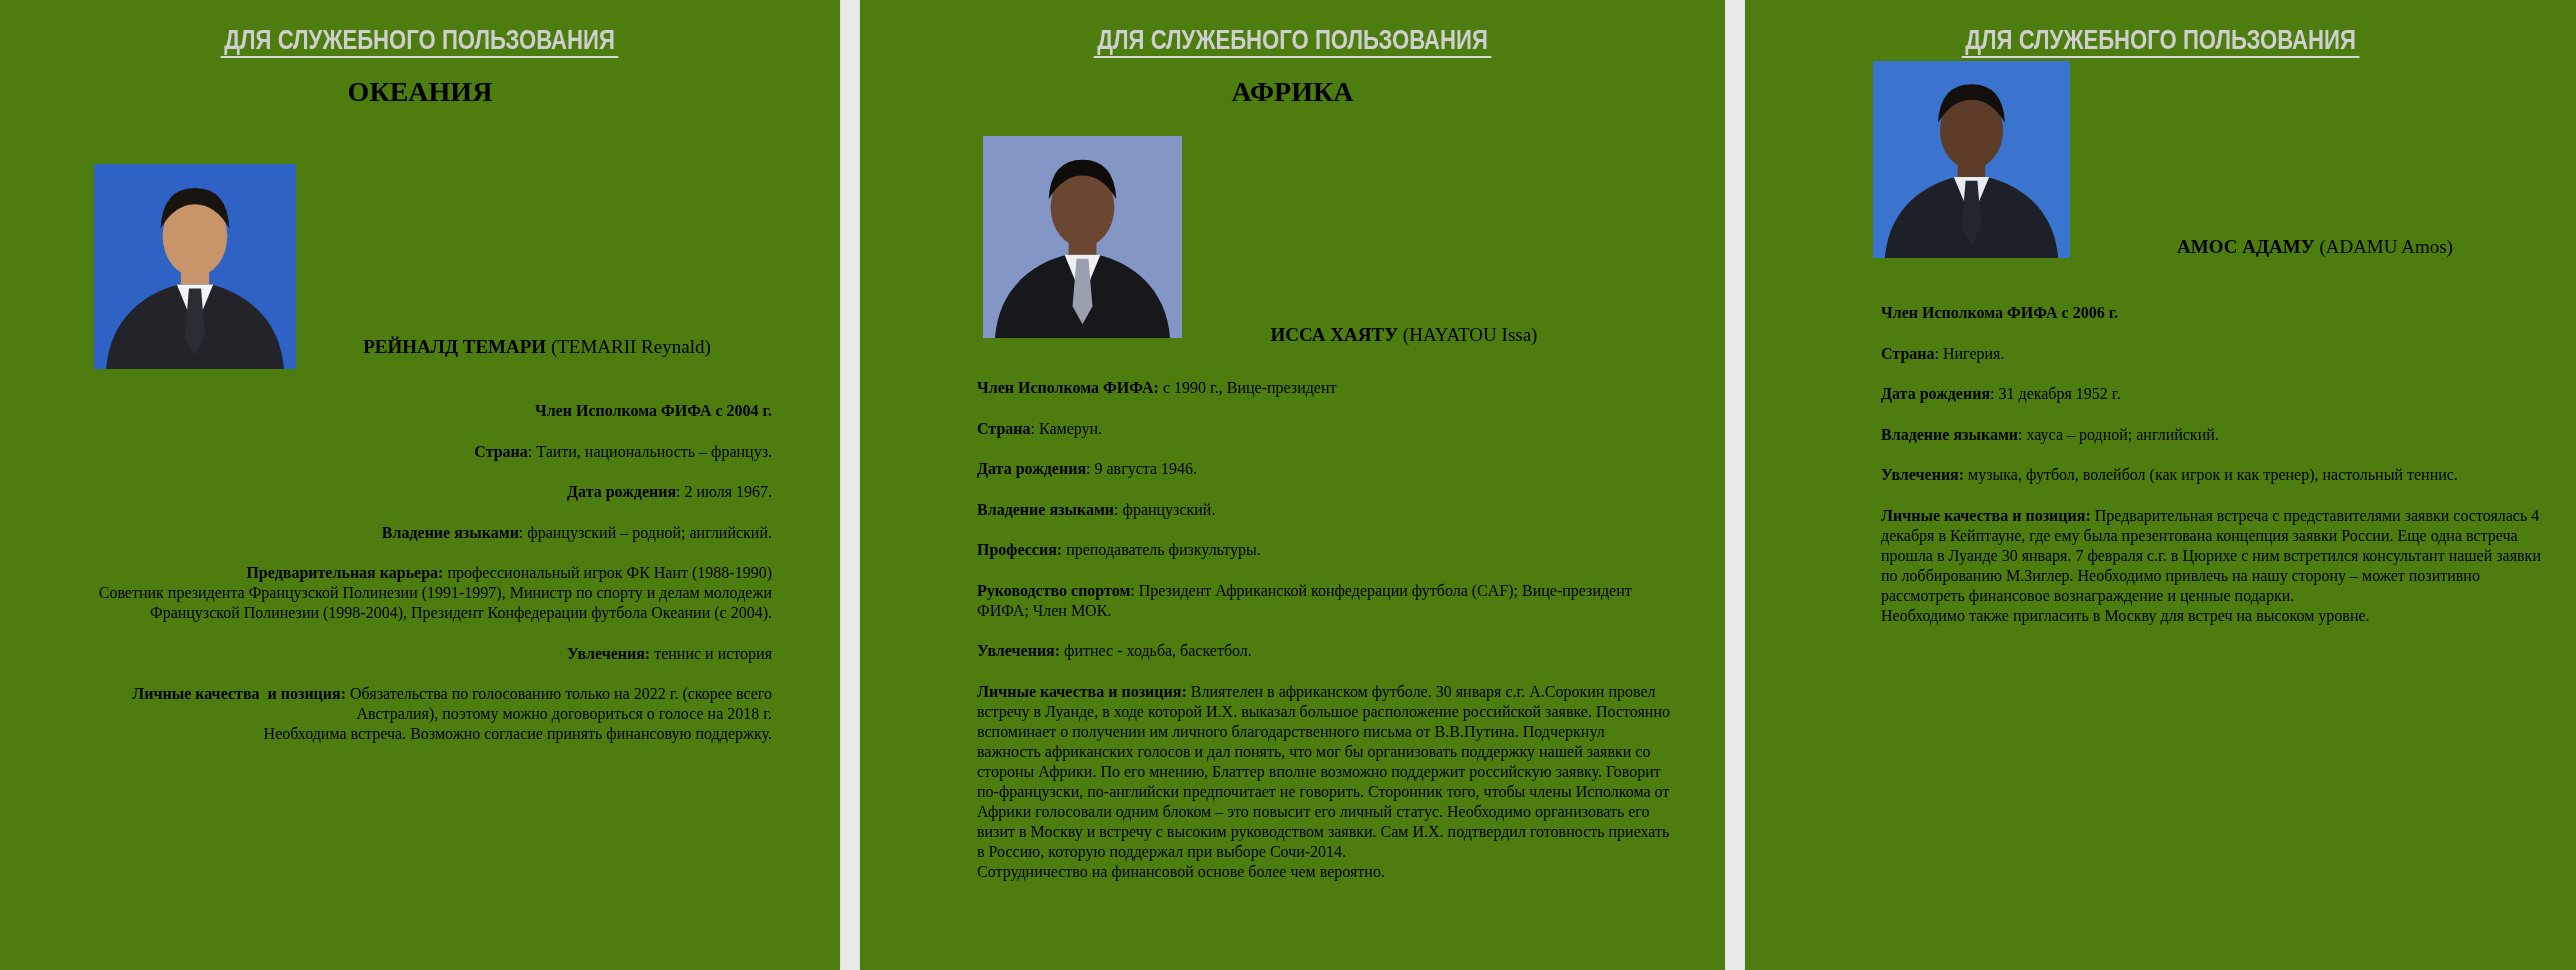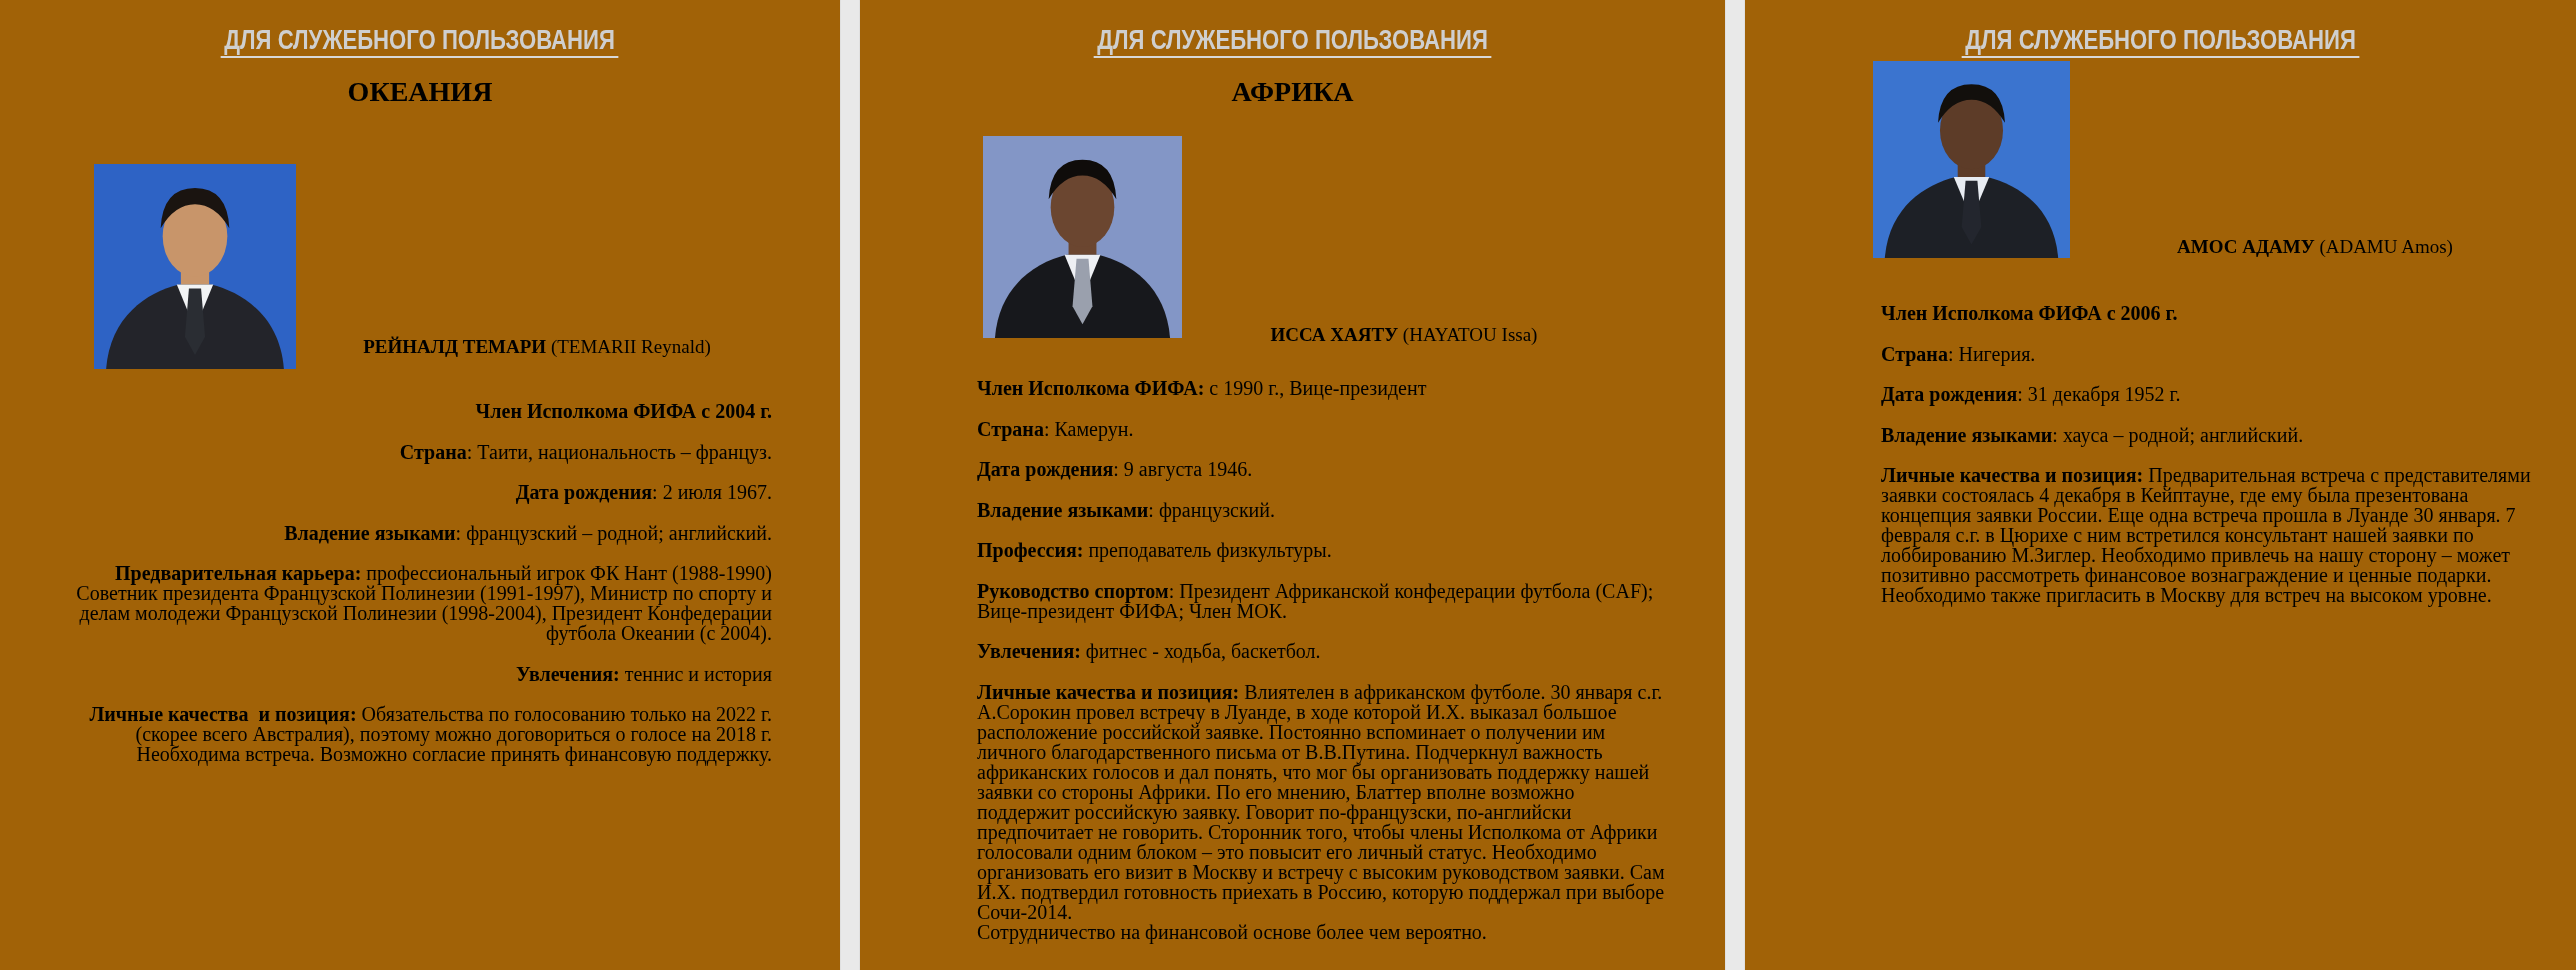--- a/index.html
+++ b/index.html
@@ -8,21 +8,21 @@
     font-family: "Liberation Serif", serif;
   }
   #canvas {
     position: relative;
     width: 2576px; height: 970px;
     overflow: hidden;
     background: #e9e9e9;
   }
   .page {
     position: absolute; top: 0; height: 970px;
-    background: #a16207;
+    background: #4d7c0f;
     box-shadow: 0 0 0 0.7px #dcdcdc;
   }
   .classification {
     position: absolute; top: 26px; left: 0; right: 0;
     text-align: center;
   }
   .cls-inner {
     display: inline-block;
     font-family: "Liberation Sans", sans-serif;
     font-weight: 700;
@@ -48,21 +48,21 @@
     position: absolute;
     text-align: center;
     font-size: 19px; line-height: 23.4px;
     color: #000;
     white-space: nowrap;
   }
   .name-line b { font-weight: 700; }
   .body-block { position: absolute; }
   .field {
     margin: 0 0 20.5px 0;
-    font-size: 20px; line-height: 20px;
+    font-size: 16px; line-height: 20px;
     color: #000;
   }
   .field b { font-weight: 700; white-space: pre-wrap; }
   .field .val { white-space: pre-wrap; }
 </style>
 </head>
 <body>
 
 <div id="canvas">
 
@@ -156,19 +156,20 @@
 
     <div class="name-line" style="left:329px; top:235px; width:482px;">
       <b>АМОС АДАМУ</b><span> (ADAMU Amos)</span>
     </div>
 
     <div class="body-block" style="left:136px; top:303px; width:662px;">
       <p class="field"><b>Член Исполкома ФИФА с 2006 г.</b><span class="val"></span></p>
       <p class="field"><b>Страна</b><span class="val">: Нигерия.</span></p>
       <p class="field"><b>Дата рождения</b><span class="val">: 31 декабря 1952 г.</span></p>
       <p class="field"><b>Владение языками</b><span class="val">: хауса – родной; английский.</span></p>
+      <p class="field"><b>Увлечения:</b><span class="val"> музыка, футбол, волейбол (как игрок и как тренер), настольный теннис.</span></p>
       <p class="field"><b>Личные качества и позиция:</b><span class="val"> Предварительная встреча с представителями заявки состоялась 4 декабря в Кейптауне, где ему была презентована концепция заявки России. Еще одна встреча прошла в Луанде 30 января. 7 февраля с.г. в Цюрихе с ним встретился консультант нашей заявки по лоббированию М.Зиглер. Необходимо привлечь на нашу сторону – может позитивно рассмотреть финансовое вознаграждение и ценные подарки.
 Необходимо также пригласить в Москву для встреч на высоком уровне.</span></p>
     </div>
   </div>
 
 </div>
 
 
 </body></html>

